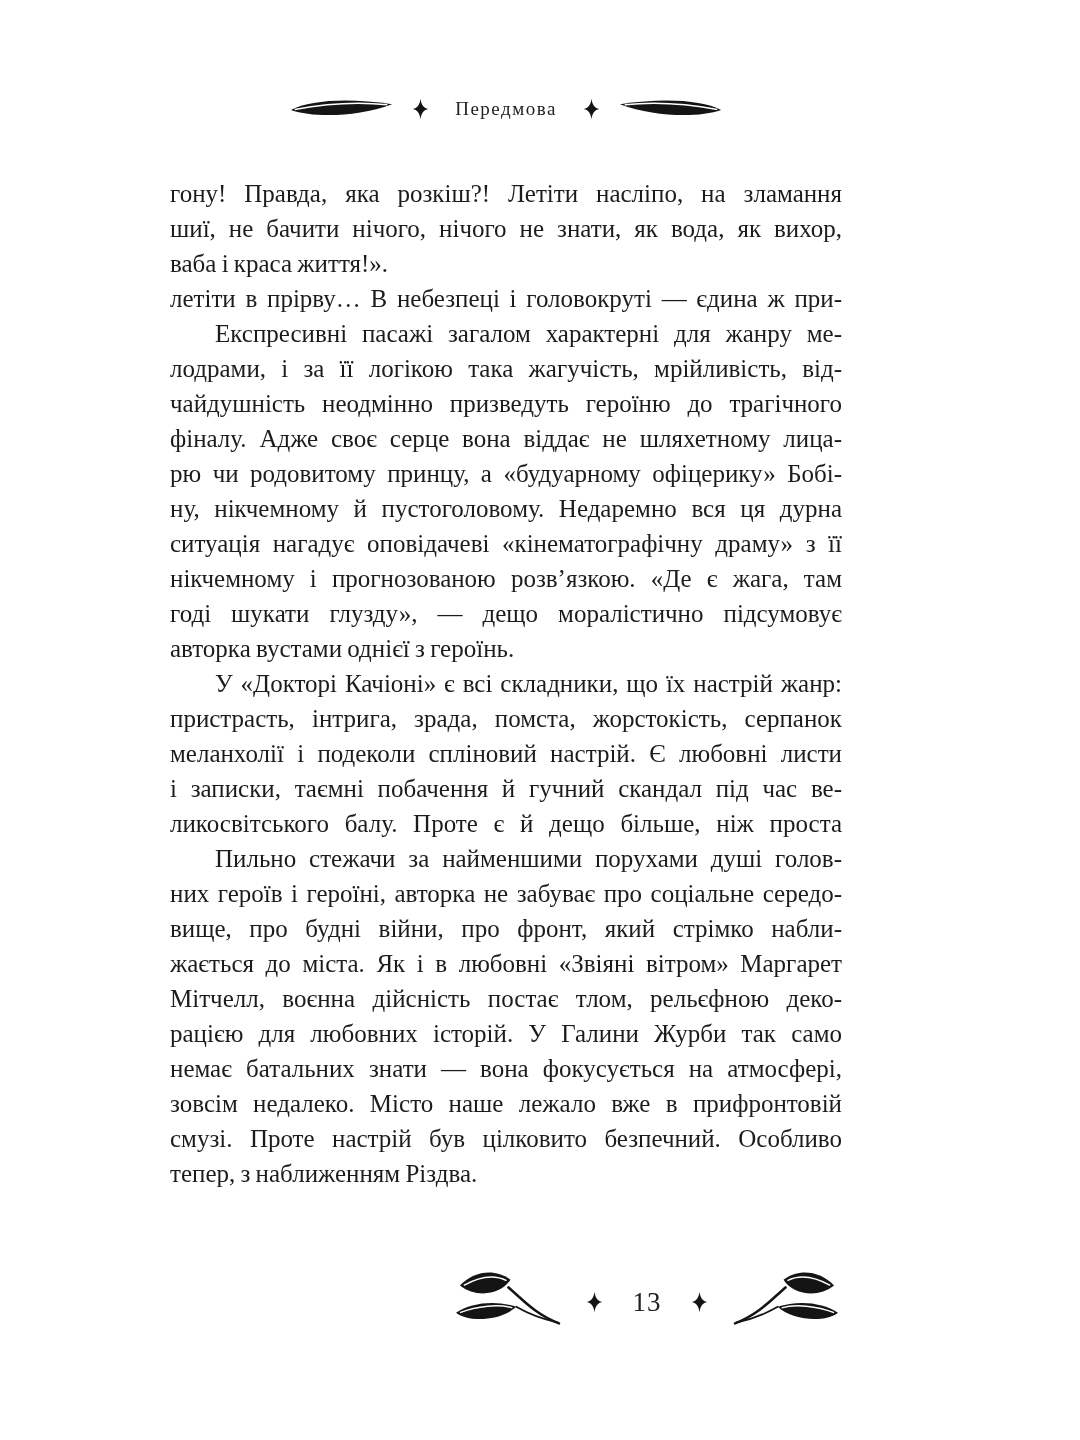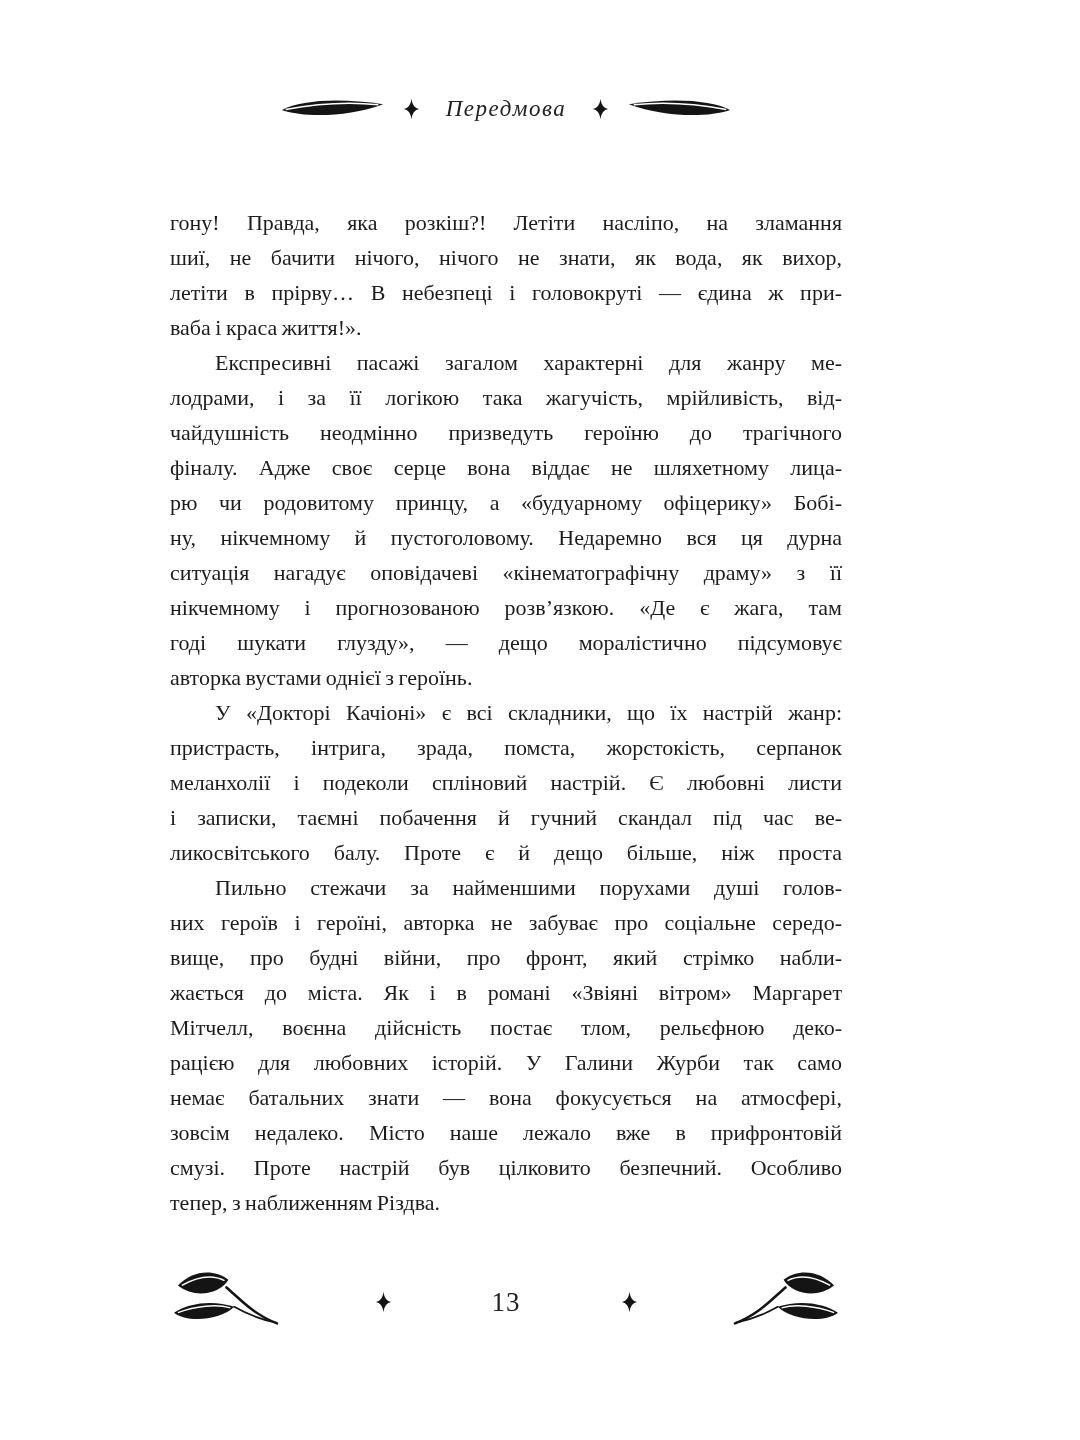--- a/index.html
+++ b/index.html
@@ -12,49 +12,47 @@
     overflow:hidden;
   }
   .page { position:absolute; inset:0; }
 
   
   .chapter-header {
     position:absolute; top:96px; left:170px; width:672px;
     display:flex; align-items:center; justify-content:center; gap:18px;
   }
   .chapter-title {
-    font-size:23px; font-weight:normal; margin:0;
+    font-size:19px; font-weight:normal; margin:0;
     letter-spacing:1.5px; color:#222; white-space:nowrap;
     padding:0 8px;
-    font-style:italic;
   }
   .leaf-svg { width:105px; height:26px; display:block; }
   .leaf-svg.flip { transform:scaleX(-1); }
   .diamond-svg { width:17px; height:24px; display:block; }
 
   
   .text-block {
     position:absolute; top:176px; left:170px; width:672px;
-    font-size:22px; overflow:hidden;
+    font-size:25px; overflow:hidden;
     word-spacing:-1px;
-    margin-top:29px;
   }
   .paragraph { margin:0; }
   .line {
     height:35px; line-height:35px; overflow:hidden;
     text-align:justify; text-align-last:justify;
     white-space:normal;
   }
   .line.last { text-align-last:left; }
   .line.indent { text-indent:45px; }
 
   
   .page-footer {
     position:absolute; top:1268px; left:170px; width:672px;
-    display:flex; align-items:center; justify-content:space-between; gap:22px;
+    display:flex; align-items:center; justify-content:flex-end; gap:22px;
   }
   .sprig-svg { width:112px; height:68px; display:block; }
   .sprig-svg.flip { transform:scaleX(-1); }
   .page-number {
     font-size:27px; color:#222; letter-spacing:1px;
     min-width:44px; text-align:center;
   }
 </style>
 </head>
 <body>
@@ -76,22 +74,22 @@
     <svg class="leaf-svg flip" viewBox="0 0 110 26" aria-hidden="true">
       <path d="M2,14 C22,4 60,1 108,8 C70,22 25,22 2,14 Z" fill="#141414"></path>
       <path d="M6,13.5 C35,8 70,5 103,8.5" stroke="#ffffff" stroke-width="1.6" fill="none"></path>
     </svg>
   </header>
 
   <main class="text-block" id="body-text">
       <div class="paragraph">
         <div class="line">гону! Правда, яка розкіш?! Летіти насліпо, на зламання</div>
         <div class="line">шиї, не бачити нічого, нічого не знати, як вода, як вихор,</div>
+        <div class="line last">ваба і краса життя!».</div>
         <div class="line">летіти в прірву… В небезпеці і головокруті — єдина ж при-</div>
-        <div class="line last">ваба і краса життя!».</div>
       </div>
       <div class="paragraph">
         <div class="line indent">Експресивні пасажі загалом характерні для жанру ме-</div>
         <div class="line">лодрами, і за її логікою така жагучість, мрійливість, від-</div>
         <div class="line">чайдушність неодмінно призведуть героїню до трагічного</div>
         <div class="line">фіналу. Адже своє серце вона віддає не шляхетному лица-</div>
         <div class="line">рю чи родовитому принцу, а «будуарному офіцерику» Бобі-</div>
         <div class="line">ну, нікчемному й пустоголовому. Недаремно вся ця дурна</div>
         <div class="line">ситуація нагадує оповідачеві «кінематографічну драму» з її</div>
         <div class="line">нікчемному і прогнозованою розв’язкою. «Де є жага, там</div>
@@ -102,21 +100,21 @@
         <div class="line indent">У «Докторі Качіоні» є всі складники, що їх настрій жанр:</div>
         <div class="line">пристрасть, інтрига, зрада, помста, жорстокість, серпанок</div>
         <div class="line">меланхолії і подеколи спліновий настрій. Є любовні листи</div>
         <div class="line">і записки, таємні побачення й гучний скандал під час ве-</div>
         <div class="line">ликосвітського балу. Проте є й дещо більше, ніж проста</div>
       </div>
       <div class="paragraph">
         <div class="line indent">Пильно стежачи за найменшими порухами душі голов-</div>
         <div class="line">них героїв і героїні, авторка не забуває про соціальне середо-</div>
         <div class="line">вище, про будні війни, про фронт, який стрімко набли-</div>
-        <div class="line">жається до міста. Як і в романі «Звіяні вітром» Маргарет</div>
+        <div class="line">жається до міста. Як і в любовні «Звіяні вітром» Маргарет</div>
         <div class="line">Мітчелл, воєнна дійсність постає тлом, рельєфною деко-</div>
         <div class="line">рацією для любовних історій. У Галини Журби так само</div>
         <div class="line">немає батальних знати — вона фокусується на атмосфері,</div>
         <div class="line">зовсім недалеко. Місто наше лежало вже в прифронтовій</div>
         <div class="line">смузі. Проте настрій був цілковито безпечний. Особливо</div>
         <div class="line last">тепер, з наближенням Різдва.</div>
       </div>
     </main>
 
   <footer class="page-footer">

